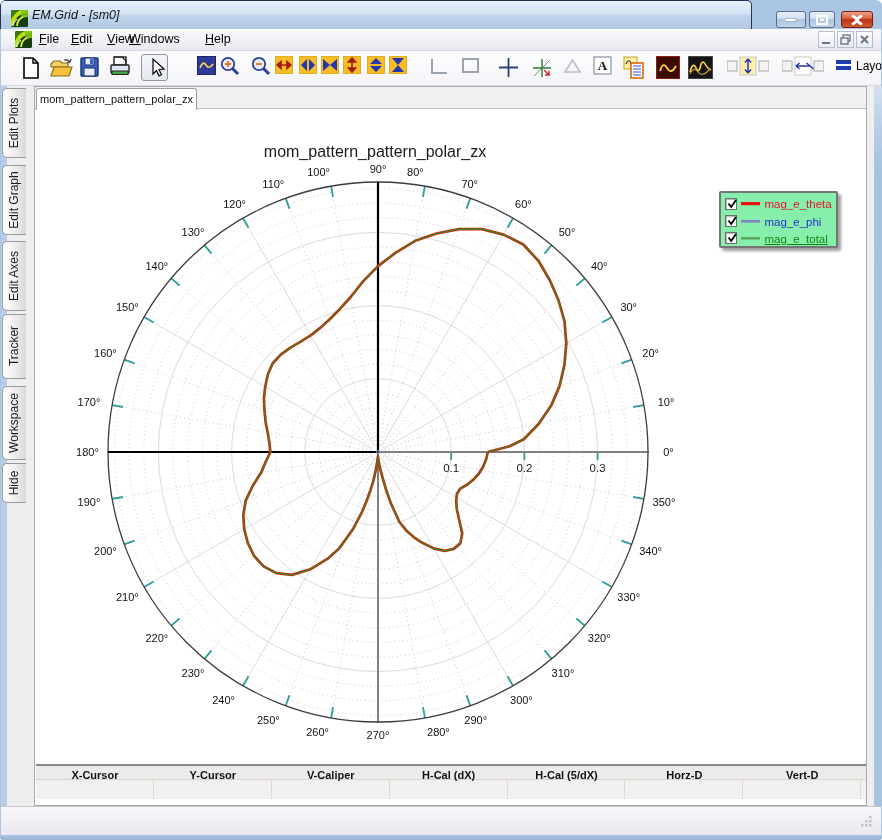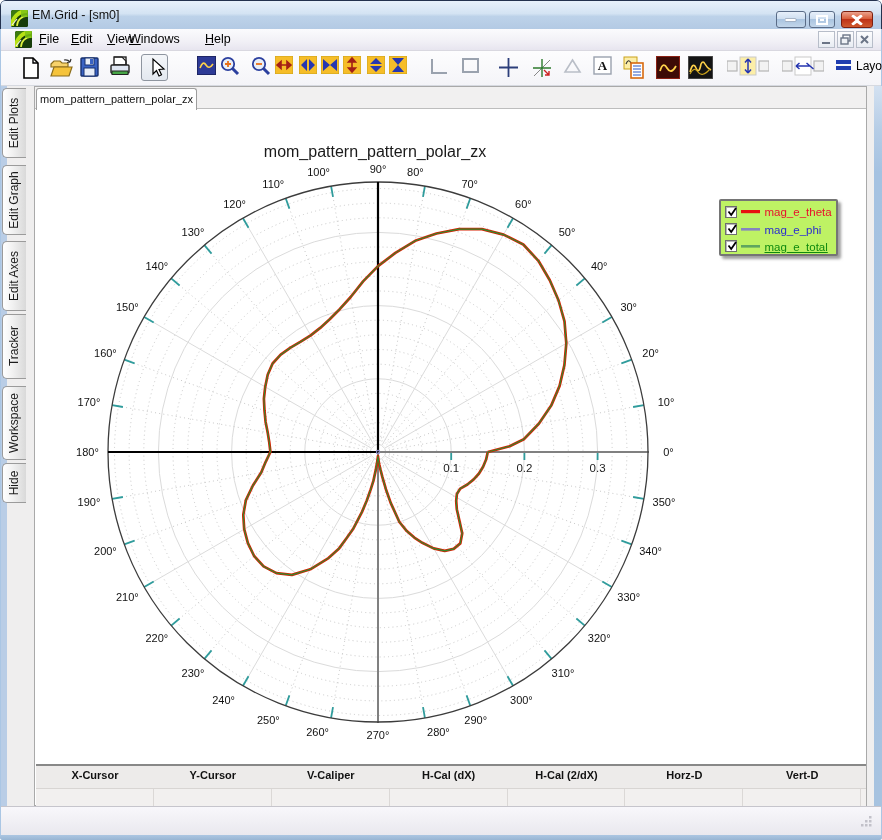--- a/index.html
+++ b/index.html
@@ -1,20 +1,20 @@
 <!DOCTYPE html>
 <html><head><meta charset="utf-8"><style>
 *{margin:0;padding:0;box-sizing:border-box;}
 body{width:882px;height:840px;font-family:"Liberation Sans",sans-serif;overflow:hidden;}
 #win{position:relative;width:882px;height:840px;background:#aac6e4;border-radius:6px 6px 3px 3px;overflow:hidden;}
 
-.titlebar{position:absolute;left:0;top:0;width:882px;height:29px;
+.titlebar{position:absolute;left:0;top:0;width:752px;height:29px;
  background:linear-gradient(#e8f1fb 0%,#d4e3f3 45%,#bdd2e9 55%,#b3cae4 100%);
  border-top:1px solid #24324e;border-left:1px solid #24324e;border-right:1px solid #24324e;
- border-radius:5px 5px 0 0;}
+ border-radius:5px 5px 0 0;font-style:italic;}
 .title-txt{position:absolute;left:31px;top:7px;font-size:12.5px;color:#111;}
 .capbtn{position:absolute;top:10px;height:17px;border:1px solid #5a6c87;border-radius:3px;}
 .capbtn .glyph{position:absolute;left:50%;top:50%;transform:translate(-50%,-50%);}
 #btnmin{left:775px;width:30px;background:linear-gradient(#e7f0fa 0%,#cfdff0 45%,#aac4e0 50%,#c2d6ea 100%);}
 #btnmax{left:808px;width:26px;background:linear-gradient(#e7f0fa 0%,#cfdff0 45%,#aac4e0 50%,#c2d6ea 100%);}
 #btncls{left:840px;width:32px;background:linear-gradient(#eba28d 0%,#d95e3b 45%,#bf3317 50%,#cf5a2e 100%);border-color:#7c1f0e;}
 
 .menubar{position:absolute;left:1px;top:29px;width:880px;height:22px;
  background:linear-gradient(#fbfbfd 0%,#f1f0f6 60%,#e7e5ef 100%);border-bottom:1px solid #d9d8e0;}
 .menubar .mi{position:absolute;top:3px;font-size:12.5px;color:#000;}
@@ -33,29 +33,29 @@
 .vtab span{position:absolute;left:50%;top:50%;transform:translate(-50%,-50%) rotate(-90deg);
  white-space:nowrap;font-size:12px;color:#1c1c1c;}
 .panel{position:absolute;left:34px;top:86px;width:833px;height:720px;background:#fff;
  border:1px solid #a9a9a9;border-top:none;}
 .tabbar{position:absolute;left:0;top:0;width:831px;height:23px;background:#f1f0f0;
  border-top:1px solid #a9a9a9;border-bottom:1px solid #bdbdbd;}
 .ptab{position:absolute;left:1px;top:1px;width:160px;height:22px;background:#fff;
  border:1px solid #9e9e9e;border-bottom:none;border-radius:3px 3px 0 0;
  font-size:11.5px;color:#111;text-align:center;line-height:21px;}
 
-.legend{position:absolute;left:684px;top:113px;width:119px;height:57px;background:#bef264;
+.legend{position:absolute;left:684px;top:105px;width:119px;height:57px;background:#86efac;
  border:2px solid #757575;border-radius:2px;box-shadow:3px 3px 3px rgba(95,95,95,.6);}
 .lrow{position:absolute;left:3.5px;height:14px;}
 .cbx{position:absolute;left:0;top:0;width:12px;height:12px;background:#fff;border:1px solid #6e6e6e;box-shadow:inset 1px 1px 0 #b9b9b9;}
 .lline{position:absolute;left:16px;top:4.5px;width:19px;}
 .ltxt{position:absolute;left:40px;top:0.5px;font-size:11.5px;}
 
 .btable{position:absolute;left:1px;top:678px;width:830px;}
-.btable .hdr{display:flex;height:25px;background:#edebea;border-top:2px solid #888;
+.btable .hdr{display:flex;height:16px;background:#edebea;border-top:2px solid #888;
  border-bottom:1px solid #d8d5d3;}
 .btable .hdr div{width:117.9px;text-align:center;font-size:11px;font-weight:bold;color:#111;line-height:18px;}
 .btable .row{display:flex;height:18.5px;background:#f2f0ef;}
 .btable .row div{width:117.9px;border-right:1px solid #dbd8d6;}
 
 .statusbar{position:absolute;left:1px;top:806px;width:880px;height:29px;
  background:linear-gradient(#f8f7fb 0%,#f0eff4 55%,#e9e8ee 100%);border-top:1px solid #c6c5cc;}
 .frameB{position:absolute;left:0px;top:835px;width:882px;height:5px;background:linear-gradient(#abc6e2,#98b5d3);}
 .frameR{position:absolute;left:874px;top:86px;width:8px;height:720px;background:linear-gradient(#d3e1f1 0%,#b6cde6 6%,#a5c2e1 12%,#a7c3e0 100%);}
 </style></head><body>
@@ -436,21 +436,21 @@
           </svg>
           <span class="ltxt" style="color:#0f8a0f;text-decoration:underline;">mag_e_total</span>
         </div>
 </div>
 <div class="btable">
         <div class="hdr">
           <div>X-Cursor</div>
           <div>Y-Cursor</div>
           <div>V-Caliper</div>
           <div>H-Cal (dX)</div>
-          <div>H-Cal (2/dX)</div>
+          <div>H-Cal (5/dX)</div>
           <div>Horz-D</div>
           <div>Vert-D</div>
         </div>
 <div class="row">
           <div></div>
           <div></div>
           <div></div>
           <div></div>
           <div></div>
           <div></div>

